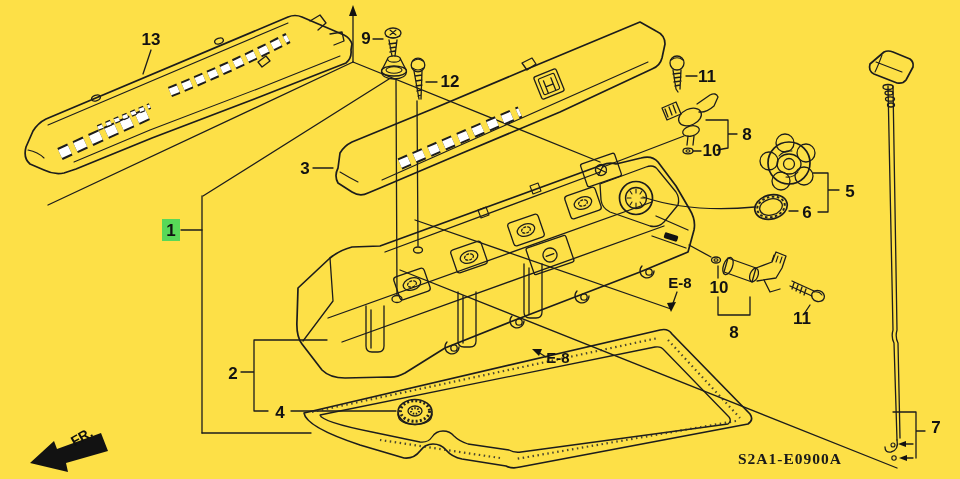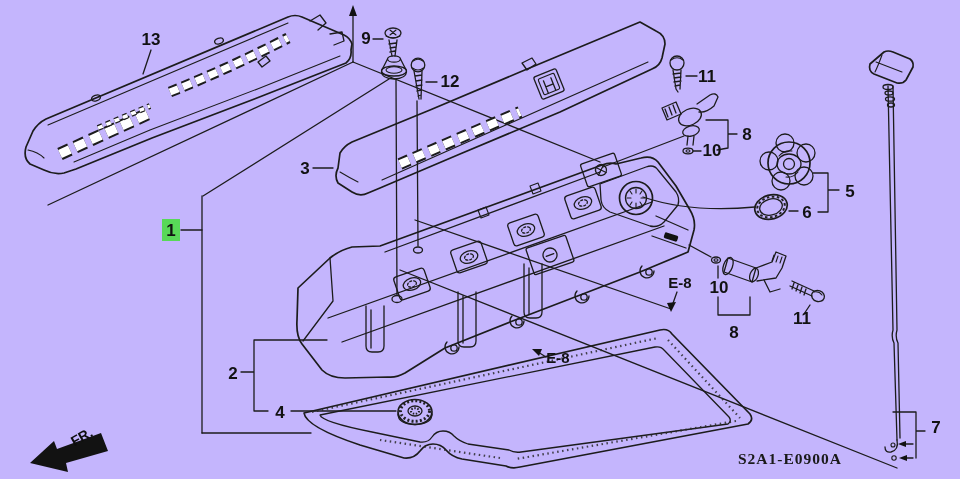--- a/index.html
+++ b/index.html
@@ -1,17 +1,17 @@
 <!DOCTYPE html>
 <html><head>
 <meta charset="utf-8">
 <style>
   html,body{margin:0;padding:0;background:#e8e8e8;}
   .stage{
-    width:960px;height:479px;background:#c4b5fd;position:relative;overflow:hidden;
+    width:960px;height:479px;background:#fde047;position:relative;overflow:hidden;
     font-family:"Liberation Sans",sans-serif;
   }
   svg{display:block;}
   .ink{stroke:#1c1c1c;fill:none;stroke-linecap:round;stroke-linejoin:round;}
   .w17{stroke-width:1.7;} .w13{stroke-width:1.3;} .w11{stroke-width:1.1;}
   .num{font-family:"Liberation Sans",sans-serif;font-weight:bold;font-size:17px;fill:#121212;}
   .eref{font-family:"Liberation Sans",sans-serif;font-weight:bold;font-size:15px;fill:#121212;}
   .code{font-family:"Liberation Serif",serif;font-weight:bold;font-size:15.5px;fill:#1a1a1a;letter-spacing:1px;}
   .fr{font-family:"Liberation Sans",sans-serif;font-weight:bold;font-size:14px;fill:#0d0d0d;}
   .blk{fill:#121212;stroke:none;}

